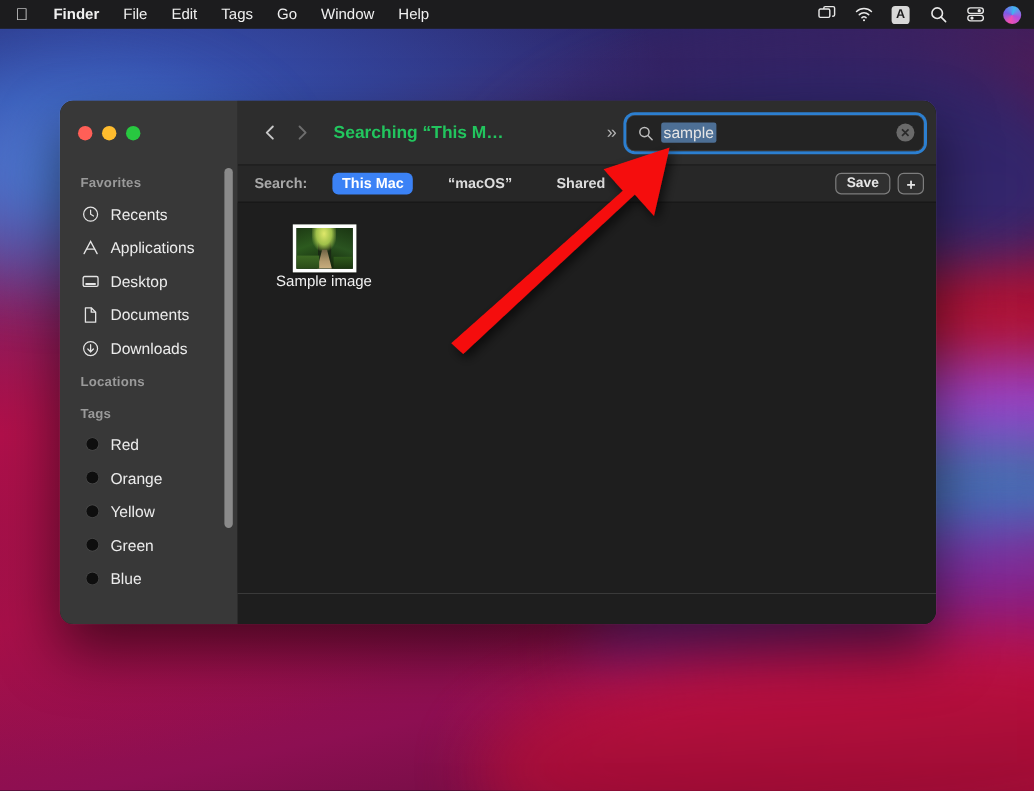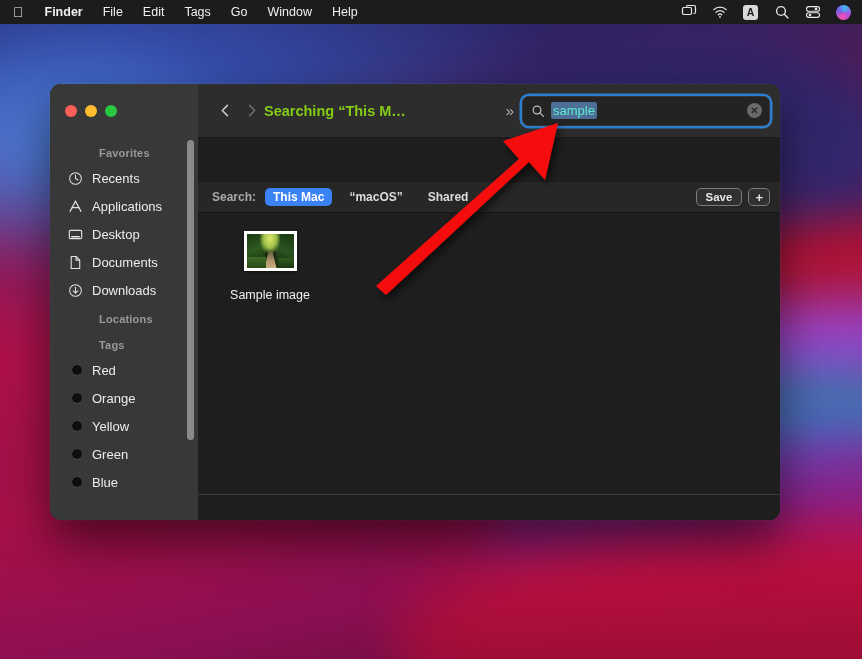--- a/index.html
+++ b/index.html
@@ -91,21 +91,21 @@
   .traffic {
     height:54px; display:flex; align-items:center; padding-left:15px; gap:8px;
   }
   .light { width:12px; height:12px; border-radius:50%; }
   .light.red    { background:#ff5f57; }
   .light.yellow { background:#febc2e; }
   .light.green  { background:#28c840; }
 
   .sb-section {
     font-size:11px; color:#9a9a9a; font-weight:bold;
-    padding:9px 0 5px 17px; letter-spacing:.2px;margin-left:32px;
+    padding:9px 0 5px 17px; letter-spacing:.2px;
   }
   .sb-item {
     display:flex; align-items:center; height:28px;
     padding-left:17px; gap:9px; color:#ececec; font-size:13px;
     position:relative;
   }
   .sb-icn { width:16px; height:16px; flex-shrink:0; display:flex; align-items:center; justify-content:center; color:#e4e4e4; }
   .sb-label { white-space:nowrap; overflow:hidden; }
   .tag-dot { width:10px; height:10px; border-radius:50%; background:#0e0e0e;
              box-shadow:0 0 0 .5px rgba(255,255,255,.10); margin-left:3px; }
@@ -122,63 +122,62 @@
   
   #toolbar {
     height:54px; background:#2d2d2d; display:flex; align-items:center;
     padding:0 10px 0 14px; flex-shrink:0;
     border-bottom:.5px solid #1a1a1a;
   }
   .nav-btn { width:26px; height:26px; display:flex; align-items:center; justify-content:center; }
   .nav-btn.back   { color:#c9c9c9; }
   .nav-btn.fwd    { color:#6e6e6e; }
   #win-title {
-    font-size:14.5px; font-weight:bold; color:#84cc16; 
+    font-size:14.5px; font-weight:bold; color:#22c55e; margin-left:14px;
     white-space:nowrap; overflow:hidden;
   }
   #chevrons { margin-left:auto; color:#b5b5b5; font-size:15px; padding:0 10px 0 8px; letter-spacing:-2px; }
 
   #search-wrap {
     width:248px; height:30px; flex-shrink:0; position:relative;
     border-radius:7px; background:#232323;
     box-shadow:0 0 0 2.5px #2c7fd0, inset 0 0 0 .5px #4a4a4a;
     display:flex; align-items:center; padding:0 8px;
   }
   #search-icn { color:#bdbdbd; width:15px; height:15px; display:flex; align-items:center; justify-content:center; flex-shrink:0; }
   #search-text {
-    margin-left:6px; font-size:13px; color:#5eead4;
+    margin-left:6px; font-size:13px; color:#e5e5e5;
     background:#4d6f95; padding:1px 2px; border-radius:2px; white-space:nowrap;
   }
   #search-clear {
     margin-left:auto; width:15px; height:15px; border-radius:50%;
     background:#6a6a6a; color:#2a2a2a; font-size:10px; font-weight:bold;
     display:flex; align-items:center; justify-content:center; flex-shrink:0;
   }
 
   
   #scopebar {
     height:31px; background:#272727; display:flex; align-items:center;
-    padding:0 10px 0 14px; gap:9px; flex-shrink:0;
+    padding:0 10px 0 14px; gap:21px; flex-shrink:0;
     border-bottom:.5px solid #151515;
     font-size:12px;
-    margin-top:44px;
   }
   .scope-label { color:#a8a8a8; font-weight:bold; }
   .scope-chip { color:#dcdcdc; padding:2px 8px; border-radius:5px; font-weight:bold; white-space:nowrap; }
   .scope-chip.active { background:#3b82f6; color:#ffffff; }
   .scope-right { margin-left:auto; display:flex; gap:6px;font-weight:bold; }
   .sq-btn {
     border:.8px solid #7d7d7d; border-radius:5px; color:#e6e6e6;
     font-size:11.5px; padding:1.5px 9px; background:#303030;
   }
   .sq-btn.plus { padding:1.5px 6px; font-size:13px; line-height:13px; }
 
   
   #content { flex:1; background:#1e1e1e; position:relative; min-height:0; padding:18px 0 0 16px; }
-  .file-item { width:112px; display:flex; flex-direction:column; align-items:center; gap:17px; }
+  .file-item { width:112px; display:flex; flex-direction:column; align-items:center; gap:0; }
   .thumb {
     width:53px; height:40px; border:3px solid #ffffff; background:#1a2a14;
     position:relative; overflow:hidden;
     box-shadow:0 1px 2px rgba(0,0,0,.5);
   }
   .thumb .sky {
     position:absolute; left:28%; top:0; width:44%; height:55%;
     background:radial-gradient(ellipse at 50% 25%, #dfe86a 0%, #9fc04a 45%, rgba(90,120,40,0) 78%);
   }
   .thumb .leftTrees {

